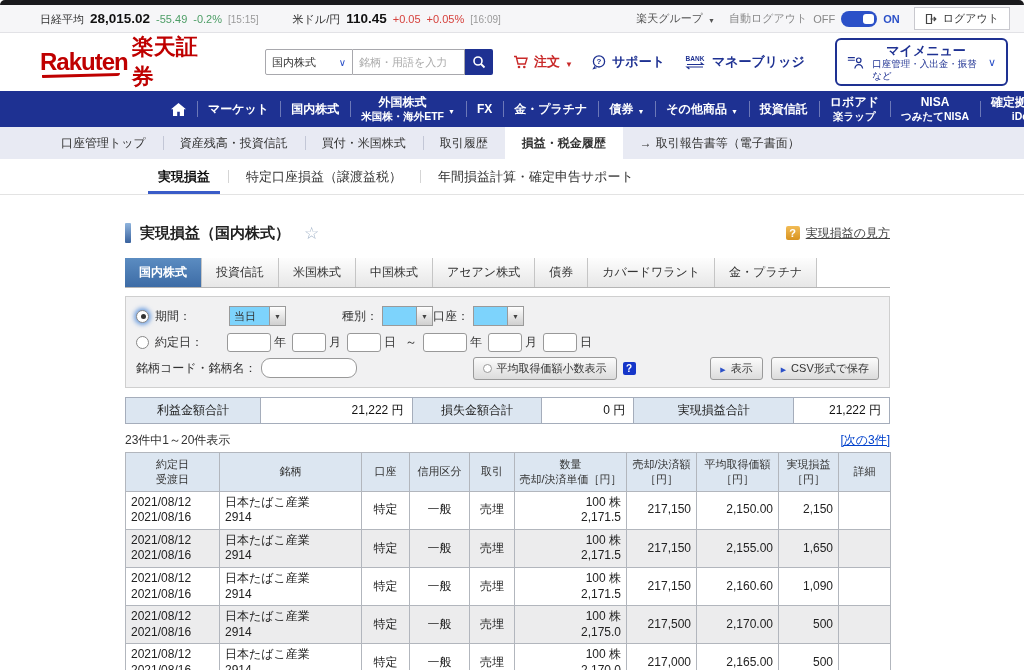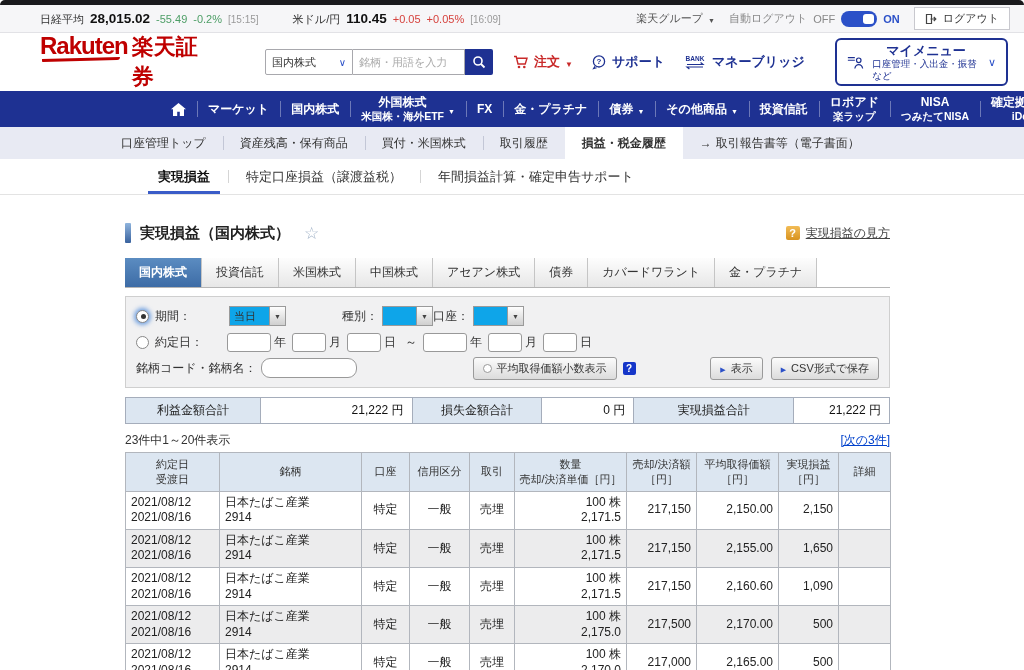--- a/index.html
+++ b/index.html
@@ -26,21 +26,21 @@
   .group-menu{color:#555;display:flex;align-items:center;gap:5px;cursor:pointer;}
   .group-menu .caret::before{content:"▼";font-size:7px;color:#555;}
   .autologout{display:flex;align-items:center;gap:6px;color:#888;}
   .toggle{width:36px;height:16px;border-radius:9px;background:var(--toggle-blue);position:relative;cursor:pointer;}
   .toggle .knob{position:absolute;right:3px;top:3px;width:11px;height:10px;background:#fff;border-radius:3px;}
   .on-label{color:var(--toggle-blue);font-weight:bold;}
   .logout-btn{display:flex;align-items:center;gap:6px;background:#fff;border:1px solid #c8c8ce;border-radius:0;padding:3px 10px;font-size:11px;color:#333;cursor:pointer;}
 
   
   .site-header{height:58px;background:#fff;display:flex;align-items:center;padding:0 16px;}
-  .logo{margin-left:24px;display:flex;align-items:flex-start;gap:4px;cursor:pointer;}
+  .logo{margin-left:24px;display:flex;align-items:center;gap:4px;cursor:pointer;}
   .logo-en{position:relative;font-size:24px;font-weight:bold;color:var(--brand-red);letter-spacing:-1px;}
   .logo-en::after{content:"";position:absolute;left:2px;right:8px;bottom:-1px;height:3px;background:var(--brand-red);border-radius:0 0 8px 2px;transform:rotate(-1.5deg);}
   .logo-jp{font-size:22px;font-weight:bold;color:var(--brand-red);}
   .search-area{margin-left:52px;display:flex;align-items:center;}
   .search-select{width:88px;height:26px;border:1px solid #a8a8ad;border-radius:2px 0 0 2px;background:#fff;display:flex;align-items:center;padding:0 6px;font-size:11px;color:#333;cursor:pointer;}
   .search-select .chev{margin-left:auto;color:var(--toggle-blue);font-size:10px;}
   .search-input{width:112px;height:26px;border:1px solid #a8a8ad;border-left:none;padding:0 6px;font-size:11px;color:#333;}
   .search-input::placeholder{color:#aaa;}
   .search-btn{width:28px;height:26px;background:var(--nav-blue);border:none;border-radius:0 2px 2px 0;display:flex;align-items:center;justify-content:center;cursor:pointer;}
   .hnav{display:flex;align-items:center;gap:18px;margin-left:20px;}
@@ -56,21 +56,21 @@
   
   .global-nav{height:36px;background:var(--nav-blue);display:flex;align-items:stretch;padding-left:160px;}
   .gnav-item{position:relative;display:flex;align-items:center;gap:4px;padding:0 11px;color:#fff;cursor:pointer;white-space:nowrap;}
   .gnav-item:not(:first-child)::before{content:"";position:absolute;left:0;top:10px;bottom:10px;width:1px;background:rgba(255,255,255,.35);}
   .gnav-lines{display:flex;flex-direction:column;align-items:center;line-height:1.25;}
   .gnav-lines .l1{font-size:12px;font-weight:bold;}
   .gnav-lines .l2{font-size:10.5px;font-weight:bold;}
   .gnav-item .caret::before{content:"▼";font-size:7px;color:#fff;}
 
   
-  .sub-nav{height:32px;background:#e8eaf3;display:flex;align-items:stretch;padding-left:104px;}
+  .sub-nav{height:32px;background:#e8eaf3;display:flex;align-items:stretch;padding-left:44px;}
   .subnav-item{position:relative;display:flex;align-items:center;gap:4px;padding:0 17px;font-size:12px;color:#333;cursor:pointer;white-space:nowrap;}
   .subnav-item:not(:first-child)::before{content:"";position:absolute;left:0;top:9px;bottom:9px;width:1px;background:#c3c7d6;}
   .subnav-item.active{background:#fff;font-weight:bold;}
   .subnav-item.active::before,.subnav-item.active + .subnav-item::before{display:none;}
   .arrow-icon::before{content:"→";font-size:12px;color:#333;}
 
   
   .section-tabs{height:36px;background:#fff;border-bottom:1px solid #e3e3e3;display:flex;align-items:stretch;padding-left:140px;}
   .stab{position:relative;display:flex;align-items:center;padding:0 18px;font-size:13px;color:#333;cursor:pointer;white-space:nowrap;}
   .stab:not(:first-child)::before{content:"";position:absolute;left:0;top:11px;bottom:11px;width:1px;background:#d5d5d5;}
@@ -94,21 +94,21 @@
   .ptab{padding:6px 14px;font-size:12px;color:#333;background:linear-gradient(#fdfdfd,#e7e7e7);border-right:1px solid #c5c5c5;cursor:pointer;white-space:nowrap;}
   .ptab.active{background:linear-gradient(#5b8cc1,#3d6ca6);color:#fff;font-weight:bold;}
 
   
   .filter-panel{margin-top:8px;background:var(--panel-bg);border:1px solid #cfcfcf;padding:8px 10px;display:flex;flex-direction:column;gap:4px;}
   .f-row{display:flex;align-items:center;height:22px;font-size:12px;color:#333;}
   .radio{width:13px;height:13px;border:1px solid #888;border-radius:50%;background:#fff;position:relative;margin-right:6px;flex:0 0 auto;cursor:pointer;}
   .radio.checked{box-shadow:0 0 4px 2px rgba(80,140,220,.8);}
   .radio.checked::after{content:"";position:absolute;left:3.5px;top:3.5px;width:5px;height:5px;border-radius:50%;background:#333;}
   .combo{display:inline-flex;height:20px;}
-  .combo .combo-text{background:#0ea5e9;border:1px solid #9a9a9a;border-right:none;font-size:11px;padding:2px 4px;display:flex;align-items:center;min-width:40px;}
+  .combo .combo-text{background:#7dd3fc;border:1px solid #9a9a9a;border-right:none;font-size:11px;padding:2px 4px;display:flex;align-items:center;min-width:40px;}
   .combo .combo-btn{width:17px;background:linear-gradient(#fefefe,#cfcfcf);border:1px solid #9a9a9a;display:flex;align-items:center;justify-content:center;cursor:pointer;}
   .combo .combo-btn::before{content:"▼";font-size:7px;color:#444;}
   .inp{border:1px solid #999;border-radius:3px;height:19px;background:#fff;padding:0 4px;font-size:11px;}
   .inp.yr{width:44px;} .inp.mo{width:34px;} .inp.dy{width:34px;}
   .f-row .unit{margin:0 6px 0 3px;}
   .symbol-input{width:96px;height:20px;border:1px solid #999;border-radius:9px;padding:0 8px;font-size:11px;margin-left:4px;}
   .gray-btn{display:inline-flex;align-items:center;gap:5px;background:linear-gradient(#fbfbfb,#dcdcdc);border:1px solid #9a9a9a;border-radius:3px;padding:3px 9px;font-size:11px;color:#333;cursor:pointer;white-space:nowrap;}
   .gray-btn .circ{width:9px;height:9px;border:1px solid #999;border-radius:50%;background:#fff;}
   .gray-btn .tri::before{content:"▶";font-size:7px;color:var(--toggle-blue);}
   .q-badge-blue{width:13px;height:13px;border-radius:2px;background:#1536c9;color:#fff;font-size:10px;font-weight:bold;display:flex;align-items:center;justify-content:center;margin-left:6px;cursor:pointer;}
@@ -345,21 +345,21 @@
 
   <nav class="sub-nav">
 
       <div class="subnav-item">
 
         <span>口座管理トップ</span>
       </div>
 
       <div class="subnav-item">
 
-        <span>資産残高・保有商品</span>
+        <span>資産残高・投資信託</span>
       </div>
 
       <div class="subnav-item">
 
         <span>買付・米国株式</span>
       </div>
 
       <div class="subnav-item">
 
         <span>取引履歴</span>

